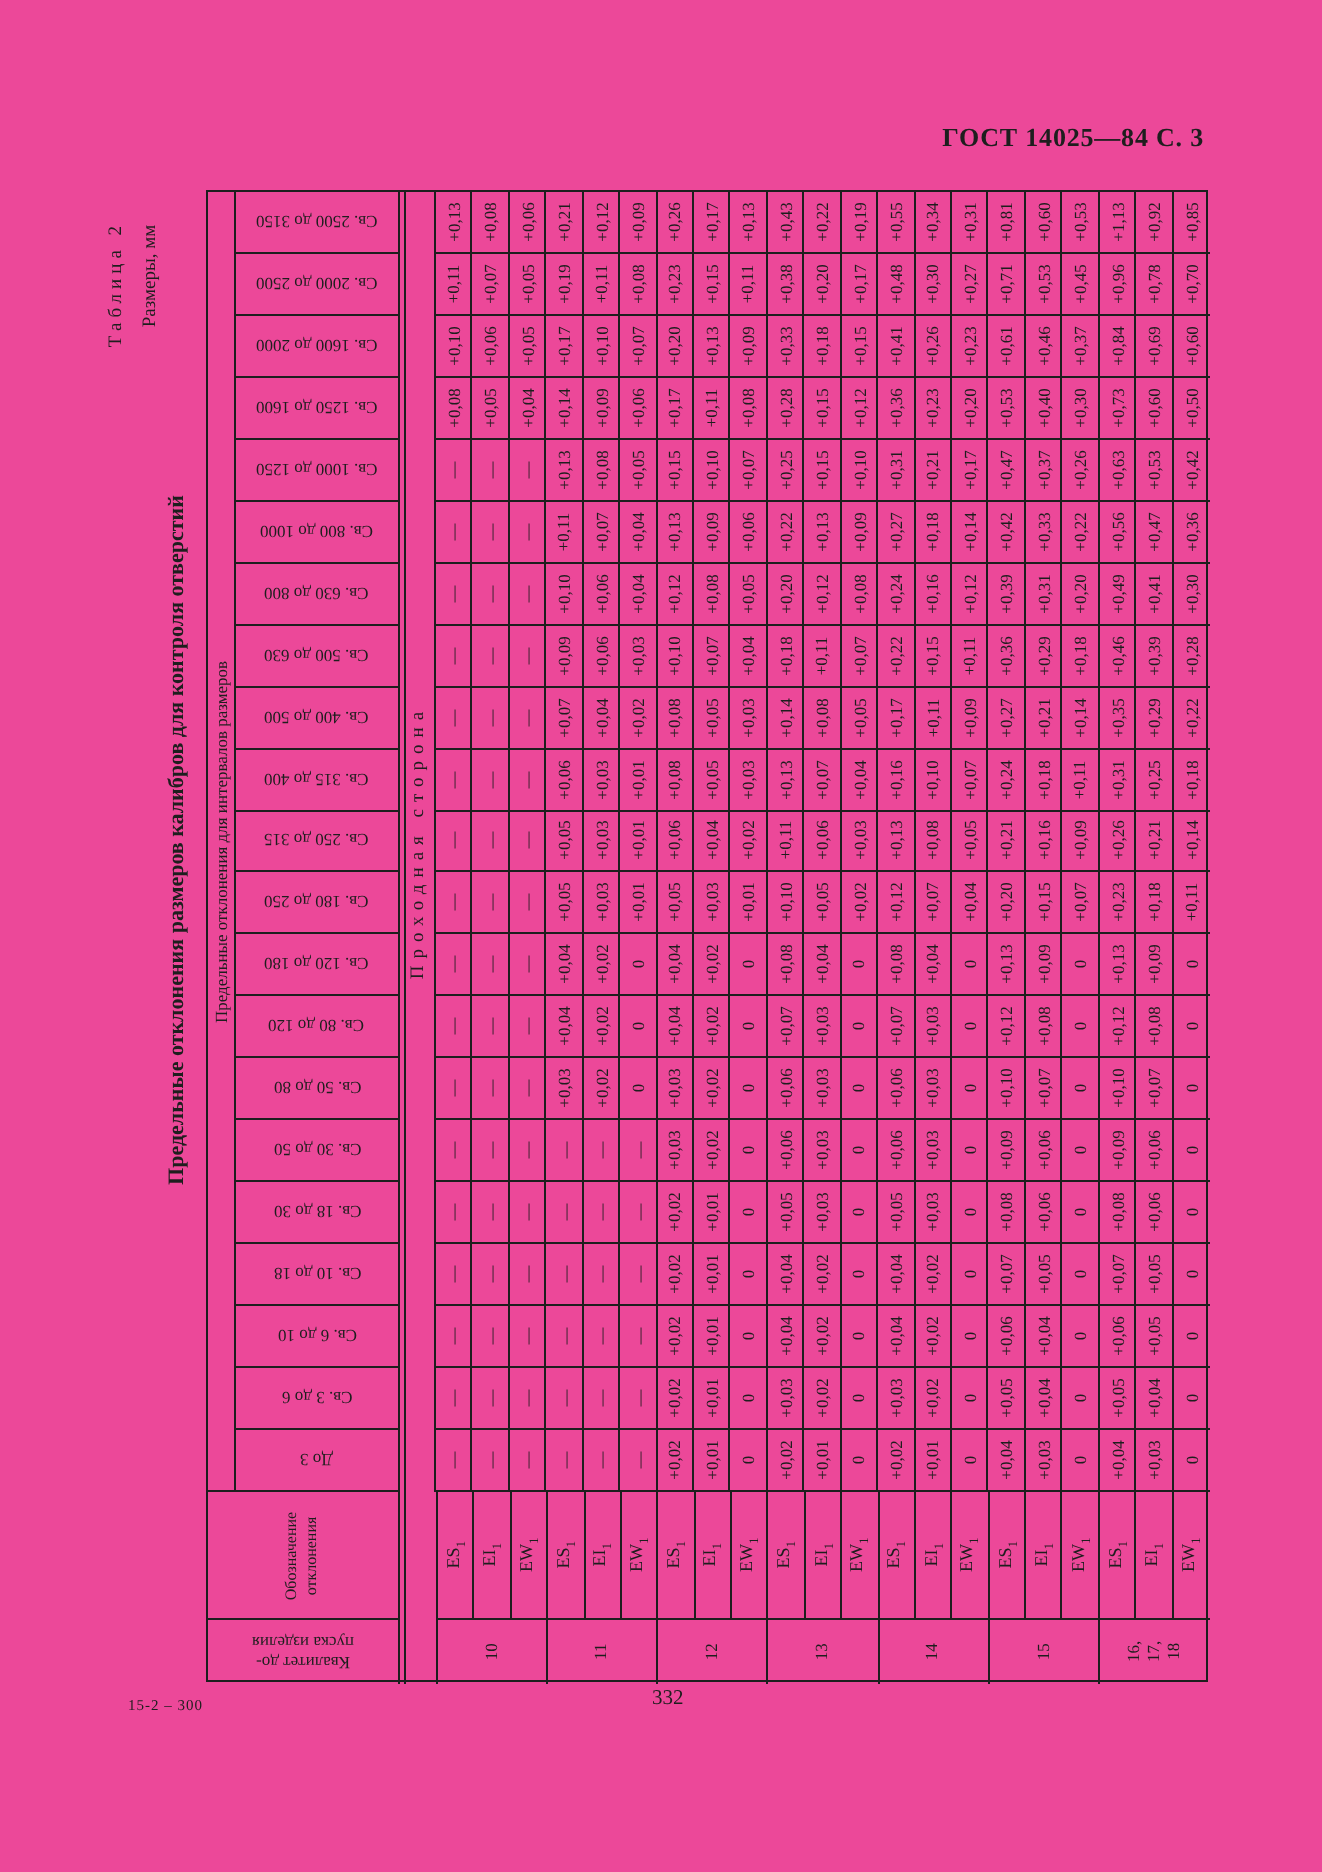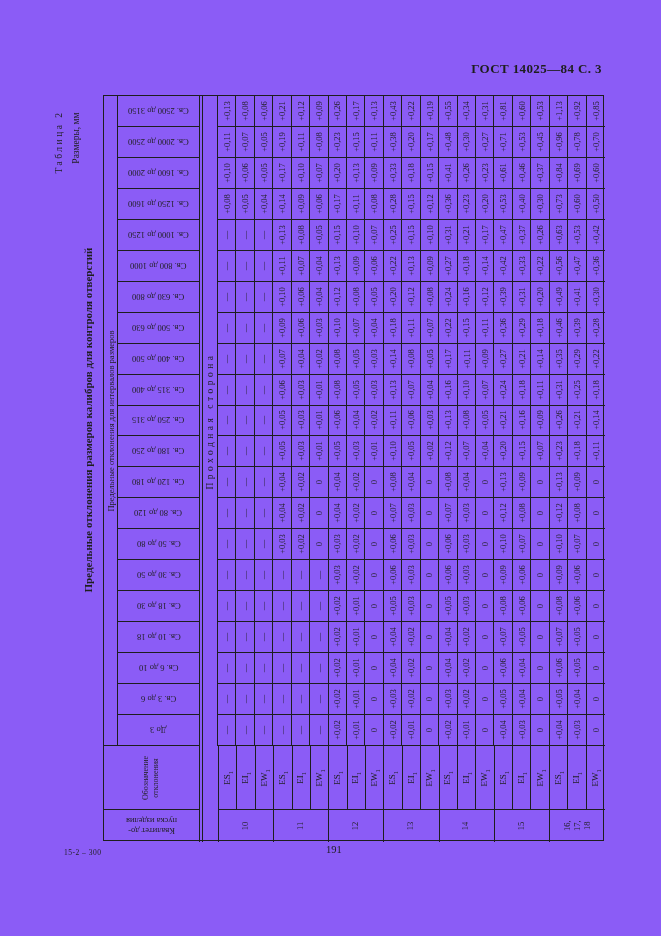--- a/index.html
+++ b/index.html
@@ -1,19 +1,19 @@
 <!DOCTYPE html>
 <html><head>
 <meta charset="utf-8">
 <style>
   :root{ --ink:#1e1e1e; }
   *{ box-sizing:border-box; margin:0; padding:0; }
   html,body{ background:#ffffff; }
   body{ font-family:"Liberation Serif", serif; color:var(--ink); }
-  .page{ position:relative; width:661px; height:936px; background:#8b5cf6; overflow:hidden; }
+  .page{ position:relative; width:661px; height:936px; background:#ec4899; overflow:hidden; }
 
   .vwrap{ position:absolute; display:flex; align-items:center; justify-content:center; }
   .rot270{ transform:rotate(-90deg); white-space:nowrap; }
   .rot180{ transform:rotate(180deg); white-space:nowrap; display:inline-block; }
 
   .gost-header{ position:absolute; top:61px; left:420px; width:182px; text-align:right;
                 font-weight:bold; font-size:13px; letter-spacing:0.4px; }
 
   .pos-tablica{ left:50px; top:96px; width:18px; height:92px; }
   .pos-tablica span{ font-size:9.5px; letter-spacing:2.5px; }
@@ -1611,14 +1611,14 @@
           <div class="rot270 glines">
             <div>16,</div>
             <div>17,</div>
             <div>18</div>
           </div>
         </div>
       </div>
   </div>
 
   <div class="footer-code">15-2 – 300</div>
-  <div class="footer-page">191</div>
+  <div class="footer-page">332</div>
 </div>
 
 </body></html>

